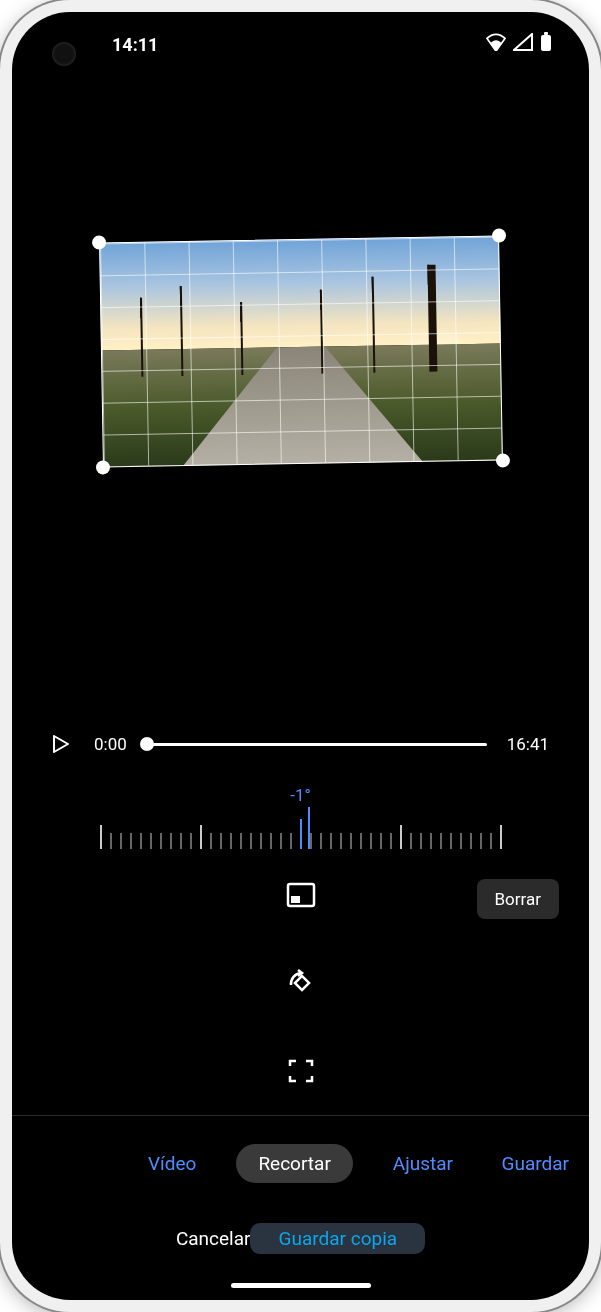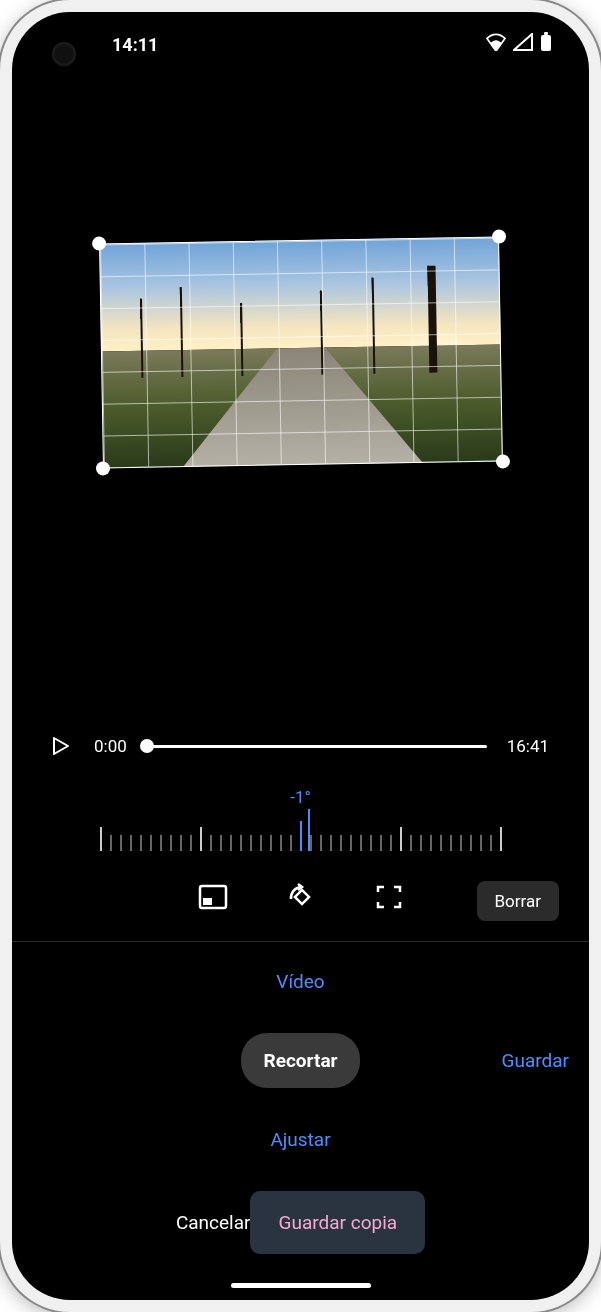--- a/index.html
+++ b/index.html
@@ -133,49 +133,49 @@
   .tick { width:2px; background:#666; }
   .tick.minor { height:16px; }
   .tick.major { height:24px; background:#ccc; }
   .tick.center { height:30px; background:#4f8dff; width:2px; }
   .ruler-marker {
     position:absolute; top:-6px; left:51.5%; width:2px; height:42px; background:#4f8dff;
   }
 
   .crop-tools {
     display:flex; align-items:center; justify-content:center; gap:56px;
-    padding: 0 30px 28px; position:relative;
+    padding: 0 30px 28px; position:relative;flex-direction:column;
   }
   .tool-icon { width:32px; height:32px; display:flex; align-items:center; justify-content:center; }
   .clear-btn {
     position:absolute; right:30px; top:0;
     background:#2b2b2b; border-radius:8px; padding:10px 18px;
     font-size:17px;
   }
 
   .divider { height:1px; background:#2a2a2a; margin: 0 0 28px; }
 
   .tabs-row {
     display:flex; align-items:center; justify-content:center; gap:40px;
-    padding: 0 20px 40px; font-size:19px; position:relative;flex-direction:column;
+    padding: 0 20px 40px; font-size:19px; position:relative;
   }
   .tab { color:#4f8dff; }
   .tab.active {
-    background:#3a3a3a; color:#fff; padding:16px 22px; border-radius:26px;font-weight:bold;
+    background:#3a3a3a; color:#fff; padding:8px 22px; border-radius:26px;
   }
   .tab.right-edge { position:absolute; right:20px; }
 
   .bottom-actions {
     display:flex; align-items:center; justify-content:center;
     padding: 0 30px 46px; font-size:19px;
   }
   .cancel { color:#fff; }
   .save-copy {
-    background:#2a3340; color:#f9a8d4;
-    padding:20px 28px; border-radius:10px;
+    background:#2a3340; color:#0ea5e9;
+    padding:4px 28px; border-radius:10px;
   }
 
   .home-indicator {
     position:absolute; bottom:12px; left:50%; transform:translateX(-50%);
     width:140px; height:5px; background:#fff; border-radius:3px;
   }
 </style>
 </head>
 <body>
 

